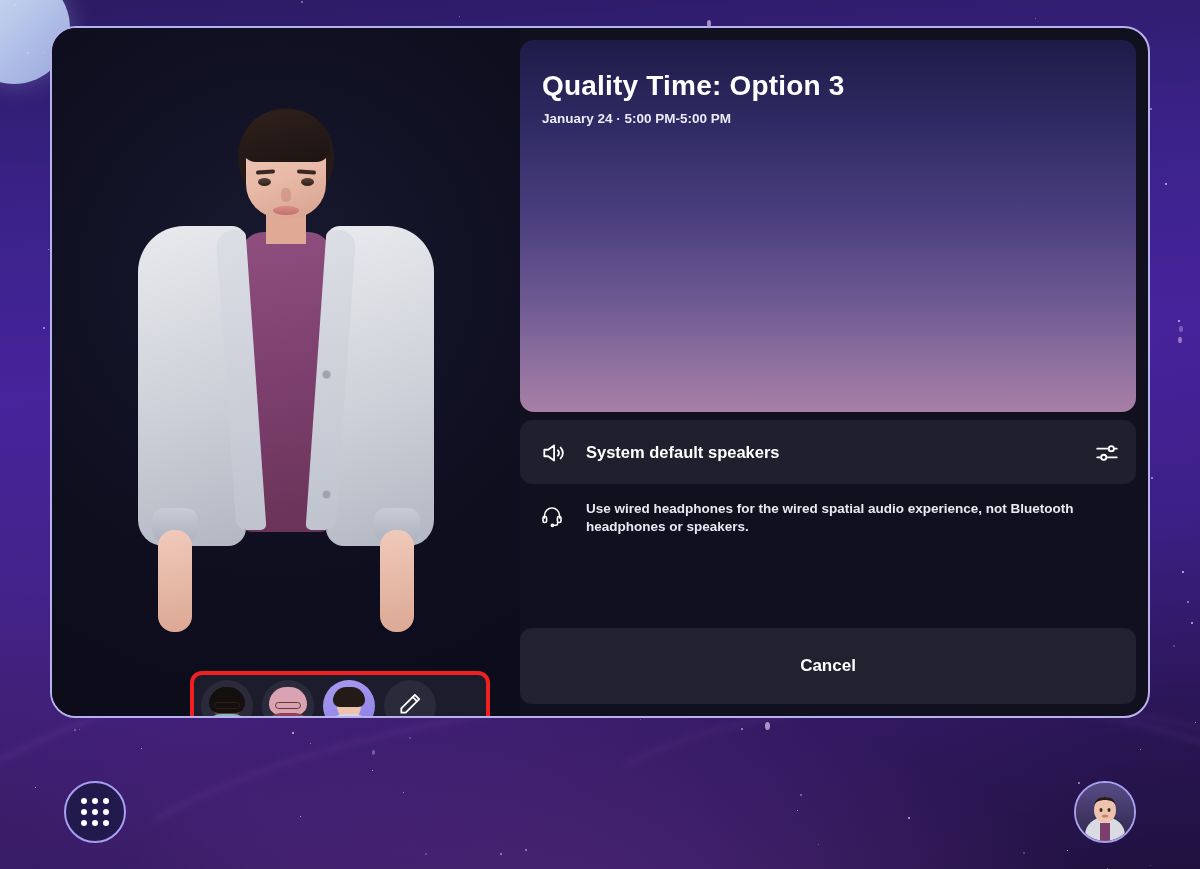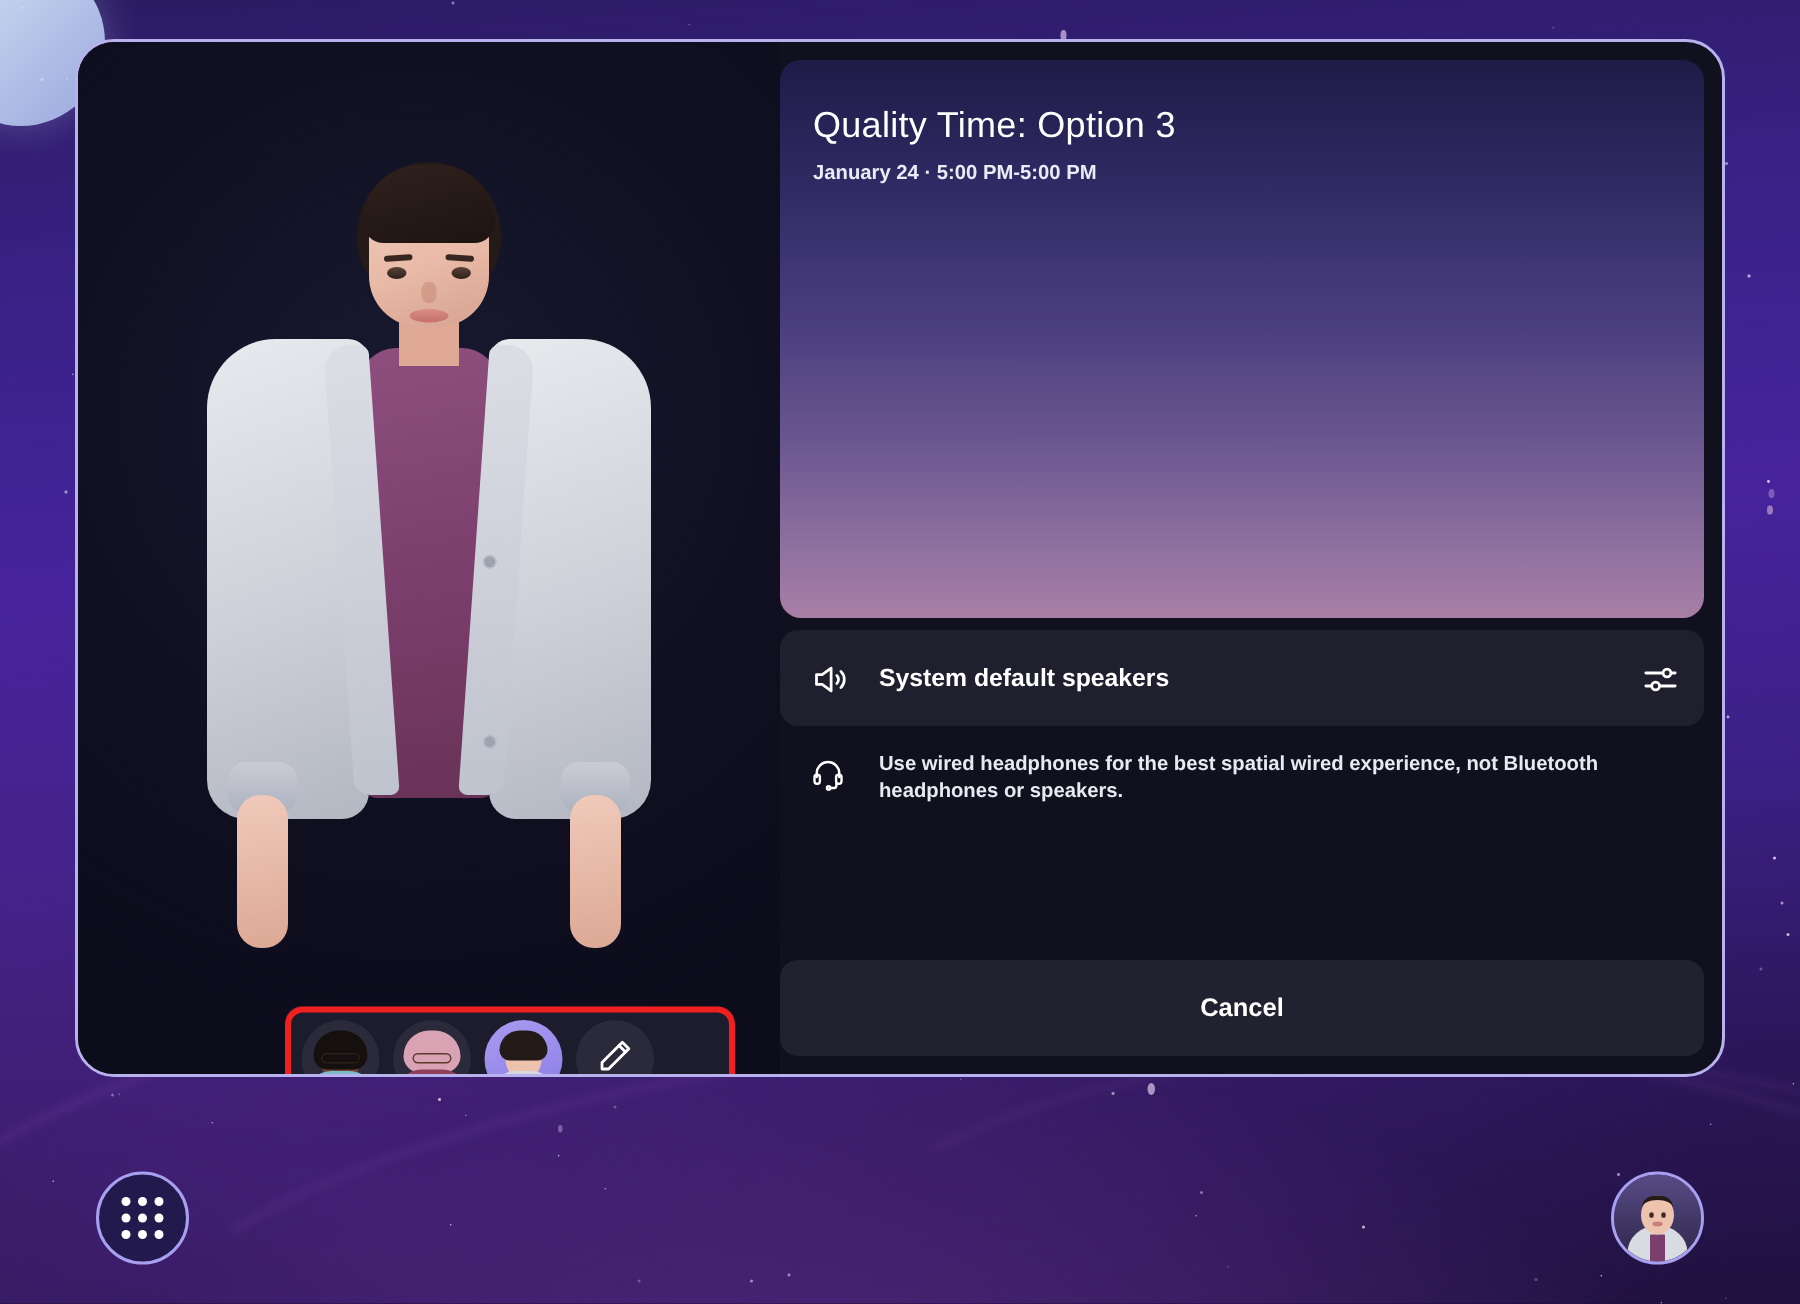--- a/index.html
+++ b/index.html
@@ -127,21 +127,21 @@
   .m-body{ position:absolute; left:50%; bottom:0; transform:translateX(-50%); border-radius:16px 16px 0 0; }
   .m-glass{ position:absolute; left:50%; transform:translateX(-50%); width:26px; height:7px;
       border:1.5px solid #2a2018; border-radius:4px; }
 
   
   #preview{
     height:372px; border-radius:14px; position:relative; overflow:hidden;
     background:linear-gradient(180deg,#1e1b47 0%,#2f2a63 22%,#4b3f7f 48%,#6a5690 68%,#8c6f9e 86%,#a87fa6 100%);
     padding:30px 30px 0 22px;
   }
-  #meeting-title{ font-size:24px; font-weight:normal; color:#fff; letter-spacing:.2px; }
+  #meeting-title{ font-size:28px; font-weight:bold; color:#fff; letter-spacing:.2px; }
   #meeting-sub{ font-size:13.5px; font-weight:bold; color:#eceaf5; margin-top:9px; }
 
   .device-row{
     margin-top:8px; background:#1f1f2e; border-radius:12px;
     display:flex; align-items:center; padding:1px 16px 0 20px; min-height:64px; cursor:pointer;
   }
   .device-row .ico{ width:40px; flex:0 0 auto; display:flex; align-items:center; }
   .device-label{ flex:1; color:#fff; font-size:16.5px; font-weight:bold; line-height:1.35; padding:10px 10px 10px 6px; }
   .row-action{ flex:0 0 auto; display:flex; align-items:center; }
 
@@ -149,21 +149,21 @@
   .toggle .knob{ position:absolute; right:3px; top:3px; width:18px; height:18px; border-radius:50%;
       background:#17172a; }
 
   #hint-row{
     margin-top:10px; display:flex; align-items:center; padding:6px 16px 6px 20px;
   }
   #hint-row .ico{ width:40px; flex:0 0 auto; }
   #hint-text{ color:#e9e9f2; font-size:13.5px; font-weight:bold; line-height:1.35; padding-left:6px; }
 
   #actions{ margin-top:auto; display:flex; gap:12px; padding-top:14px; }
-  .btn{ flex:1; height:64px; border-radius:12px; display:flex; align-items:center;
+  .btn{ flex:1; height:76px; border-radius:12px; display:flex; align-items:center;
         justify-content:center; font-size:17px; font-weight:bold; cursor:pointer; border:none;
         font-family:"Liberation Sans", sans-serif; }
   #cancel-button{ background:#212130; color:#fff; }
   #join-button{ background:linear-gradient(90deg,#a89ae8 0%,#8b7ce4 45%,#6157d9 100%); color:#fff; }
 
   
   .round-btn{
     position:absolute; width:62px; height:62px; border-radius:50%;
     border:2px solid #a79ff0; cursor:pointer; overflow:hidden;
     background:#221a4d;
@@ -429,21 +429,21 @@
     <div id="hint-row">
       <span class="ico">
         <svg width="24" height="24" viewBox="0 0 24 24" fill="none" stroke="#ffffff" stroke-width="1.6" stroke-linecap="round" stroke-linejoin="round">
           <path d="M4.5 14v-2.5a7.5 7.5 0 0115 0V14"></path>
           <rect x="3" y="12.5" width="3.6" height="6" rx="1.6"></rect>
           <rect x="17.4" y="12.5" width="3.6" height="6" rx="1.6"></rect>
           <path d="M17.6 18.5v1.2a1.6 1.6 0 01-1.6 1.6h-2.4"></path>
           <circle cx="12.4" cy="21.3" r="1.1"></circle>
         </svg>
       </span>
-      <span id="hint-text">Use wired headphones for the best spatial wired experience, not Bluetooth headphones or speakers.</span>
+      <span id="hint-text">Use wired headphones for the wired spatial audio experience, not Bluetooth headphones or speakers.</span>
     </div>
 
     <div id="actions">
       <button class="btn" id="cancel-button">Cancel</button>
     </div>
 
   </div>
 </div>
 
 <div class="round-btn" id="apps-button">

